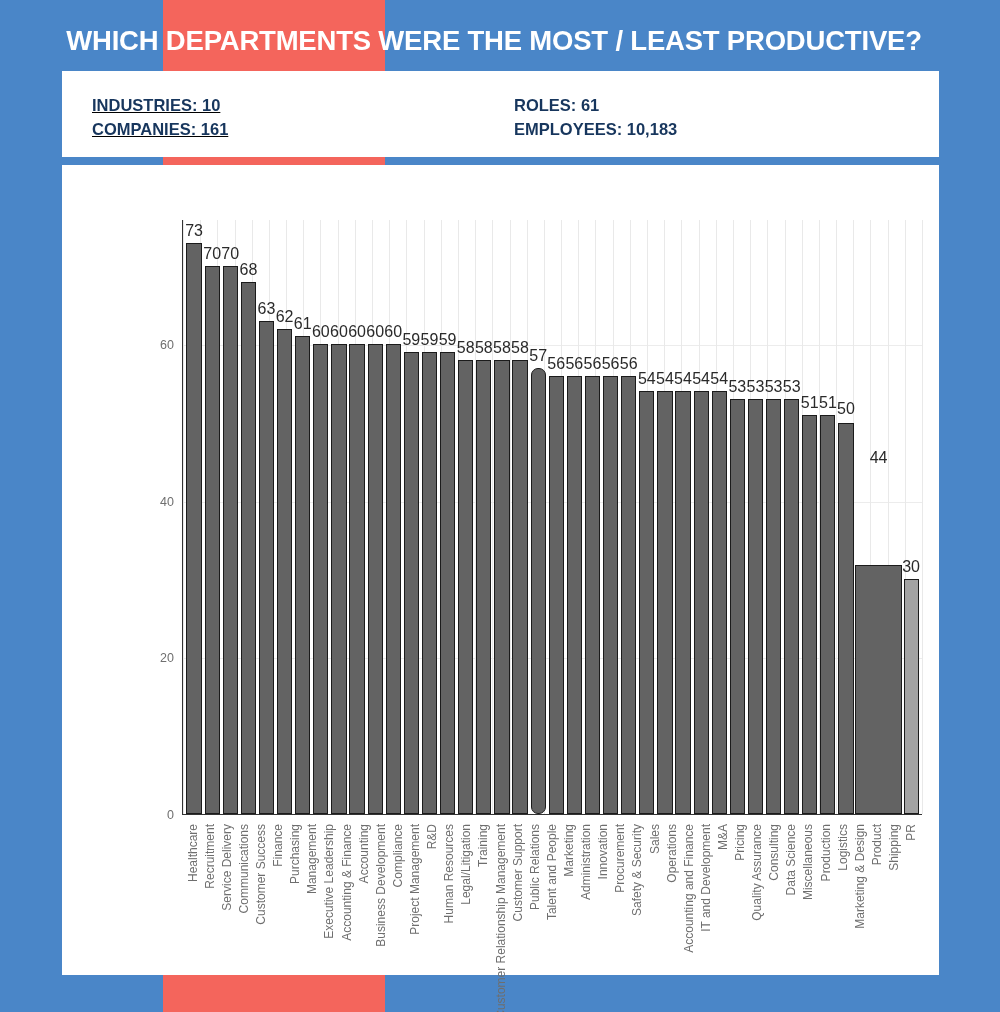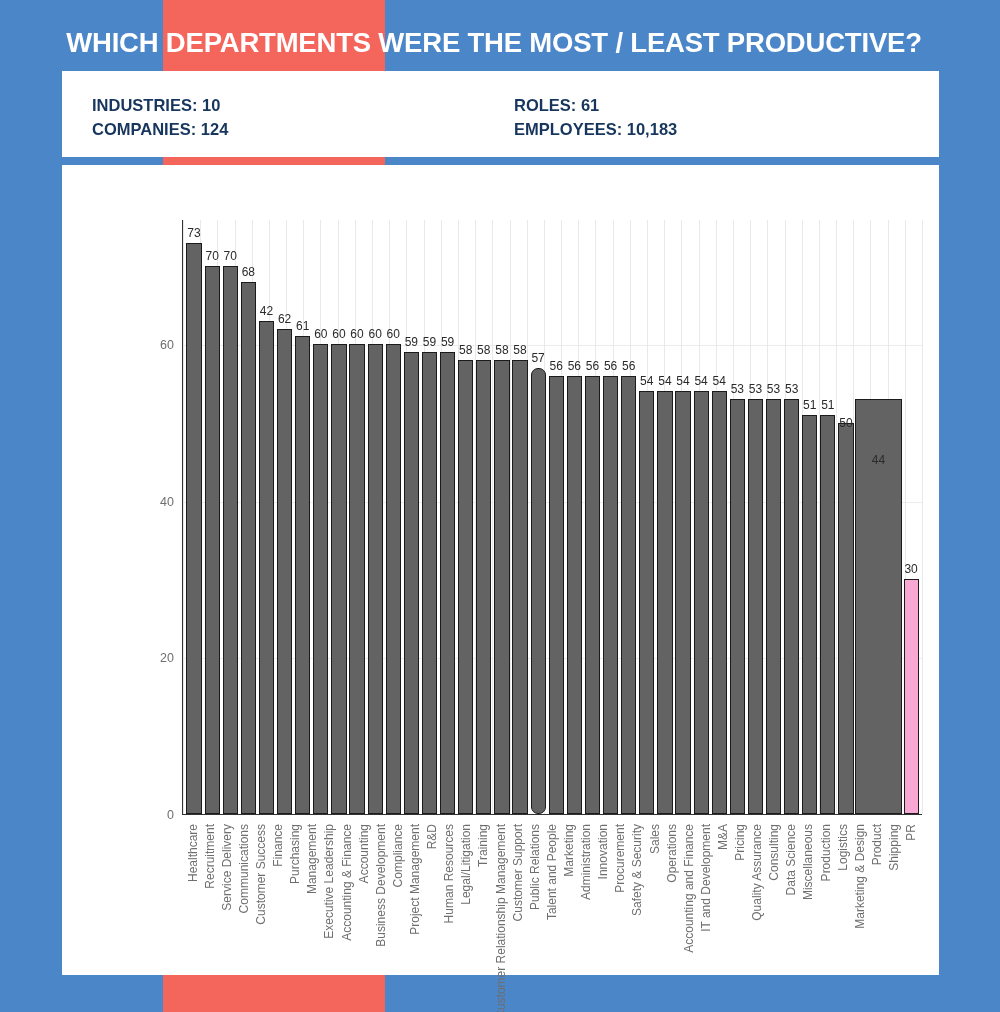--- a/index.html
+++ b/index.html
@@ -32,25 +32,25 @@
     top: 0;
     width: 1000px;
     height: 1012px;
     z-index: 2;
   }
 
   
   #title-bar {
     position: absolute;
     left: 0;
-    top: 27px;
+    top: 14px;
     width: 988px;
     height: 54px;
     display: flex;
-    align-items: flex-start;
+    align-items: center;
     justify-content: center;
     z-index: 3;
   }
   #title-text {
     color: #ffffff;
     font-size: 27.5px;
     font-weight: bold;
     letter-spacing: -0.2px;
     white-space: nowrap;
     text-align: center;
@@ -65,21 +65,21 @@
     width: 877px;
     height: 86px;
     background: #ffffff;
     z-index: 3;
     box-sizing: border-box;
   }
   .stats-col {
     position: absolute;
     top: 22px;
   }
-  #stats-col-left { left: 30px; }
+  #stats-col-left { left: 30px; text-decoration: underline; }
   #stats-col-right { left: 452px; }
   .stat-line {
     color: #17365d;
     font-size: 16.5px;
     font-weight: bold;
     line-height: 24px;
     white-space: nowrap;
     font-family: "Liberation Sans", sans-serif;
   }
 
@@ -175,28 +175,28 @@
     justify-content: center;
   }
   .bar {
     width: 84%;
     background: #636363;
     border: 1.2px solid #1b1b1b;
     box-sizing: border-box;
     position: relative;
   }
   .bar.highlight {
-    background: #f9a8d4;
+    background: #a3a3a3;
     border-color: #1b1b1b;
   }
   .bar-label {
     position: absolute;
     left: 50%;
     transform: translateX(-50%);
-    font-size: 12px;
+    font-size: 16px;
     color: #2a2a2a;
     white-space: nowrap;
     font-family: "Liberation Sans", sans-serif;
   }
 
   
   #x-axis-labels {
     position: absolute;
     left: 60px;
     top: 600px;
@@ -232,21 +232,21 @@
 
 <div id="infographic">
 
   <div id="title-bar">
     <div id="title-text">WHICH DEPARTMENTS WERE THE MOST / LEAST PRODUCTIVE?</div>
   </div>
 
   <div id="stats-panel">
     <div class="stats-col" id="stats-col-left">
       <div class="stat-line">INDUSTRIES: 10</div>
-      <div class="stat-line">COMPANIES: 124</div>
+      <div class="stat-line">COMPANIES: 161</div>
     </div>
     <div class="stats-col" id="stats-col-right">
       <div class="stat-line">ROLES: 61</div>
       <div class="stat-line">EMPLOYEES: 10,183</div>
     </div>
   </div>
 
   <div id="chart-panel">
     <div id="plot-area">
 
@@ -323,21 +323,21 @@
                 <span class="bar-label" style="bottom: 550.026px;">70</span>
               </div>
             </div>
             <div class="bar-wrap">
               <div class="bar" style="height: 532.368px;">
                 <span class="bar-label" style="bottom: 534.368px;">68</span>
               </div>
             </div>
             <div class="bar-wrap">
               <div class="bar" style="height: 493.224px;">
-                <span class="bar-label" style="bottom: 495.224px;">42</span>
+                <span class="bar-label" style="bottom: 495.224px;">63</span>
               </div>
             </div>
             <div class="bar-wrap">
               <div class="bar" style="height: 485.395px;">
                 <span class="bar-label" style="bottom: 487.395px;">62</span>
               </div>
             </div>
             <div class="bar-wrap">
               <div class="bar" style="height: 477.566px;">
                 <span class="bar-label" style="bottom: 479.566px;">61</span>
@@ -483,25 +483,25 @@
                 <span class="bar-label" style="bottom: 401.276px;">51</span>
               </div>
             </div>
             <div class="bar-wrap">
               <div class="bar" style="height: 399.276px;">
                 <span class="bar-label" style="bottom: 401.276px;">51</span>
               </div>
             </div>
             <div class="bar-wrap">
               <div class="bar" style="height: 391.447px;">
-                <span class="bar-label" style="bottom: 383px; margin-top: 16px;">50</span>
-              </div>
-            </div>
-            <div class="bar-wrap">
-              <div class="bar" style="height: 415px; padding-left: 45px;">
+                <span class="bar-label" style="bottom: 395px; margin-top: 16px;">50</span>
+              </div>
+            </div>
+            <div class="bar-wrap">
+              <div class="bar" style="height: 249px; padding-left: 45px;">
                 <span class="bar-label" style="bottom: 346.474px;">44</span>
               </div>
             </div>
             <div class="bar-wrap">
               <div class="bar highlight" style="height: 234.868px;">
                 <span class="bar-label" style="bottom: 236.868px;">30</span>
               </div>
             </div>
           </div>
       </div>

